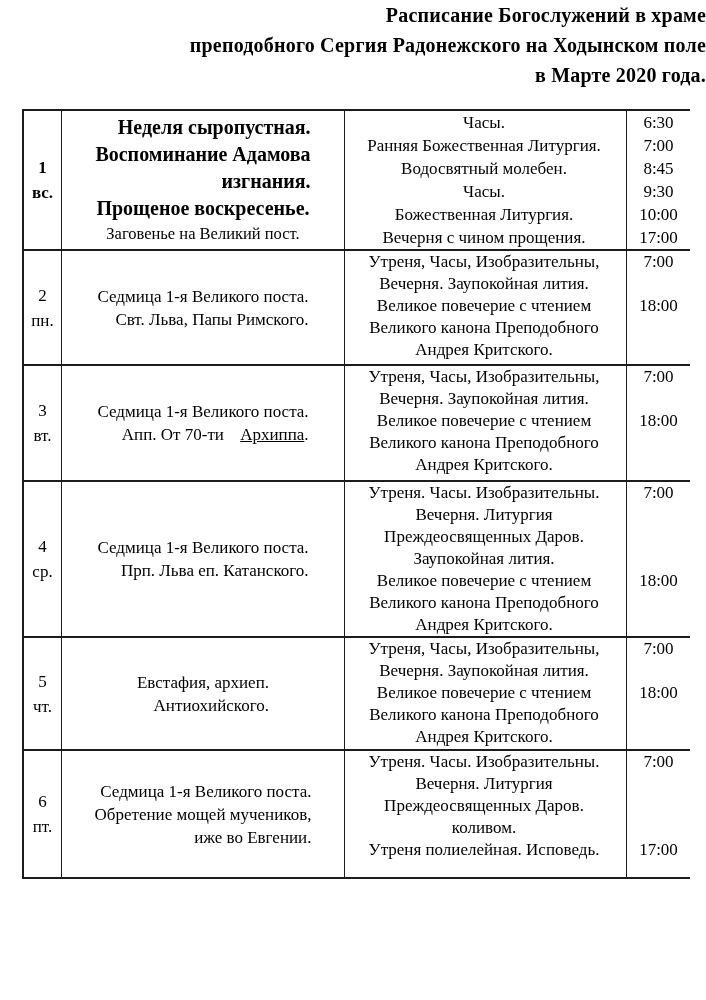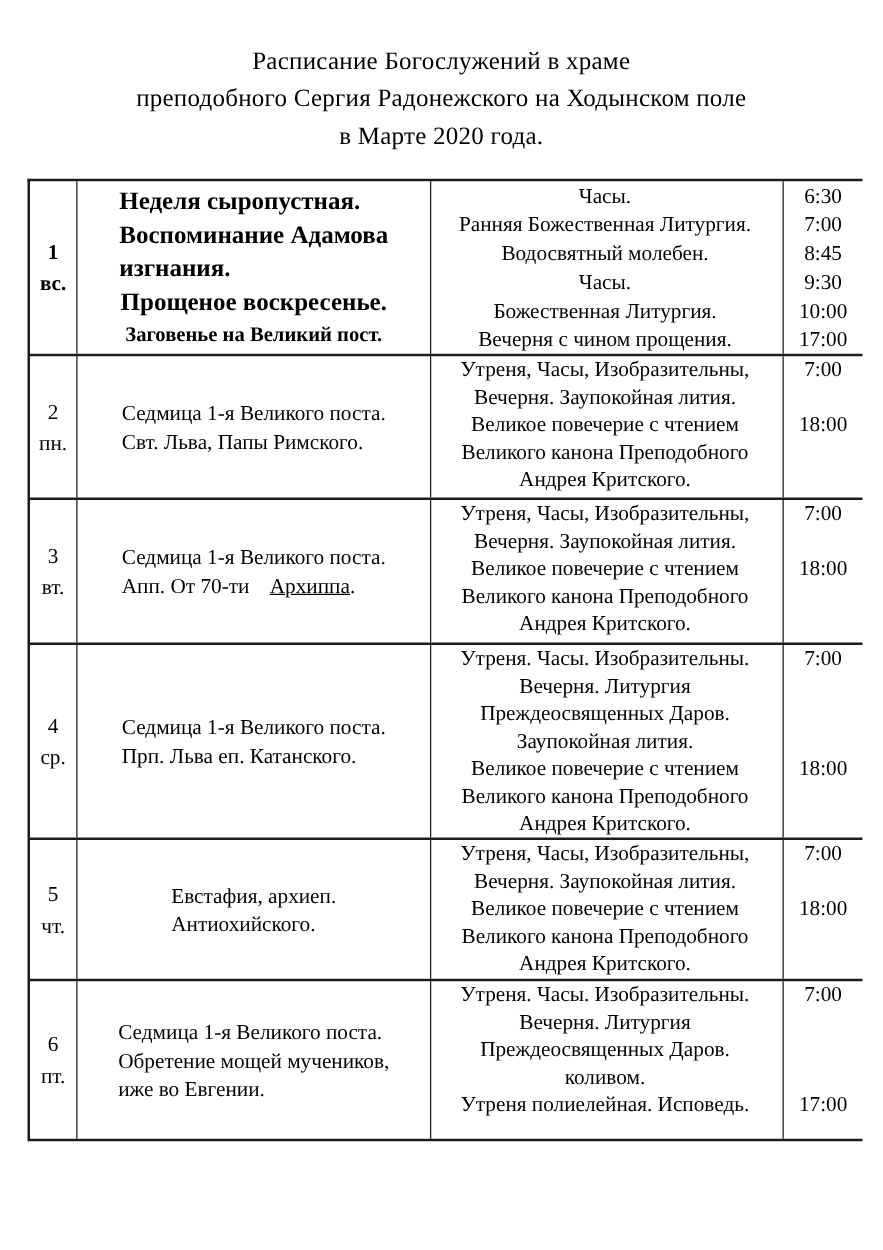--- a/index.html
+++ b/index.html
@@ -2,21 +2,21 @@
 <html><head>
 <meta charset="utf-8">
 <style>
   html,body{margin:0;padding:0;}
   body{
     width:706px;height:1000px;background:#ffffff;color:#000;
     font-family:"Liberation Serif","DejaVu Serif",serif;
     overflow:hidden;position:relative;
   }
   .title{
-    padding-top:34px;text-align:center;font-weight:normal;
+    text-align:right;font-weight:bold;
     font-size:20px;line-height:30px;letter-spacing:.2px;
   }
   .table{
     margin:19px 0 0 22px;width:668px;box-sizing:border-box;
     border-top:2px solid #1c1c1c;border-left:2px solid #1c1c1c;
   }
   .row{display:flex;border-bottom:2px solid #1c1c1c;box-sizing:border-box;}
   .row-1{min-height:137px;}
   .row-2{min-height:115px;}
   .row-3{min-height:116px;}
@@ -25,24 +25,24 @@
   .row-6{min-height:128px;}
   .day-cell{
     width:37px;border-right:1.5px solid #1c1c1c;flex:none;
     display:flex;flex-direction:column;justify-content:center;align-items:center;
     font-size:17px;line-height:25px;text-align:center;
   }
   .row-1 .day-cell{font-weight:bold;}
   .desc-cell{
     width:283px;border-right:1.5px solid #1c1c1c;flex:none;box-sizing:border-box;
     display:flex;flex-direction:column;justify-content:center;align-items:center;
-    text-align:left;font-size:17px;line-height:23px;padding:2px 6px;
+    text-align:right;font-size:17px;line-height:23px;padding:2px 6px;
   }
   .desc-big{font-size:20px;font-weight:bold;line-height:27px;}
-  .desc-medium{font-size:16.5px;font-weight:bold;line-height:24px;}
+  .desc-medium{font-size:16.5px;font-weight:normal;line-height:24px;}
   .right-section{flex:1;position:relative;display:flex;flex-direction:column;}
   .col-divider{position:absolute;top:0;bottom:0;right:63px;width:1.5px;background:#1c1c1c;}
   .service-block{display:flex;align-items:flex-start;}
   .service-lines{
     flex:1;text-align:center;font-size:17px;line-height:22px;
     padding:0 6px 0 2px;box-sizing:border-box;
   }
   .row-1 .service-lines{line-height:23px;}
   .service-lines.bold{font-weight:normal;}
   .time-cell{

